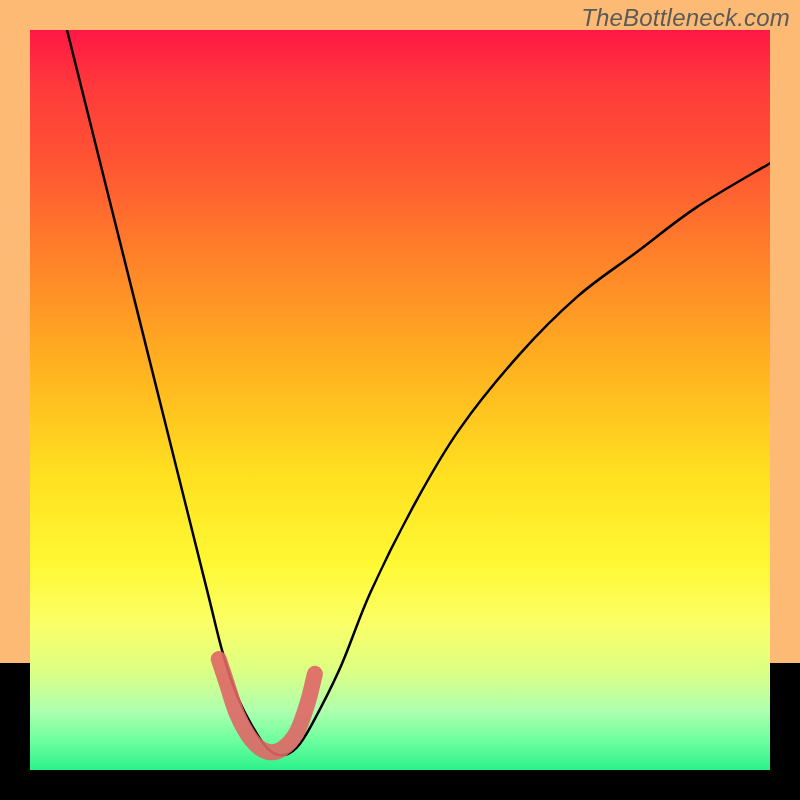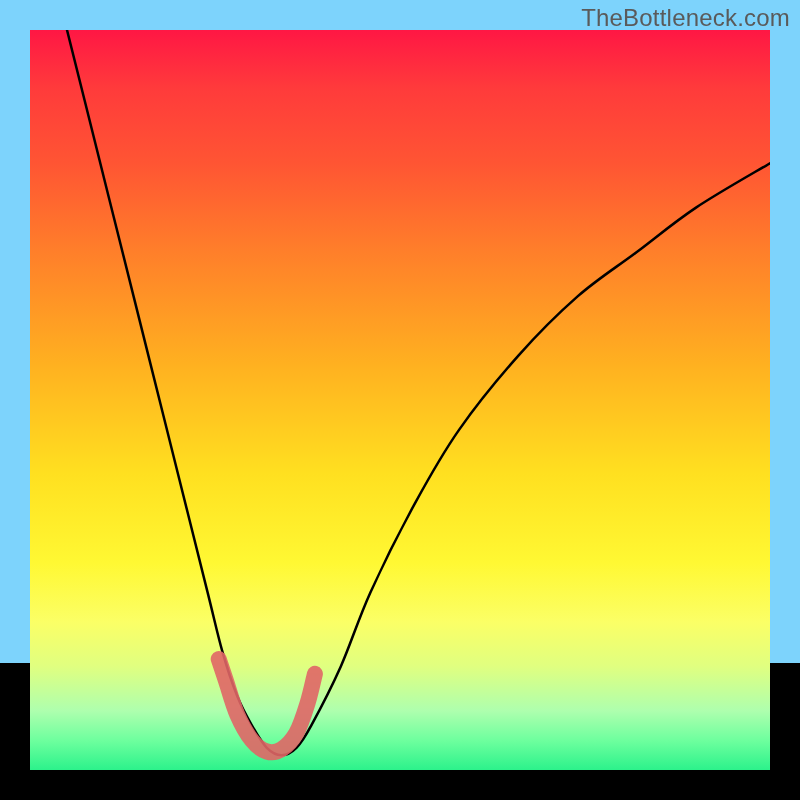--- a/index.html
+++ b/index.html
@@ -1,21 +1,22 @@
 <!DOCTYPE html>
 <html><head>
 <meta charset="utf-8">
 <style>
   * { margin: 0; padding: 0; box-sizing: border-box; }
   html, body { width: 800px; height: 800px; overflow: hidden; background: #000; }
   .frame {
     width: 800px;
     height: 663px;
-    background: #7dd3fc;
+    background: #fdba74;
     position: relative;
+    font-style: italic;
   }
   .plot {
     position: absolute;
     left: 30px;
     top: 30px;
     width: 740px;
     height: 740px;
     background: linear-gradient(to bottom,
       #ff1744 0%,
       #ff3b3b 8%,

